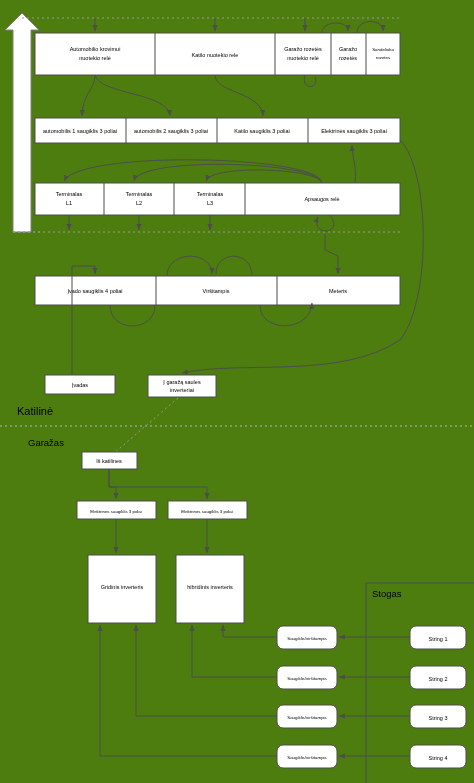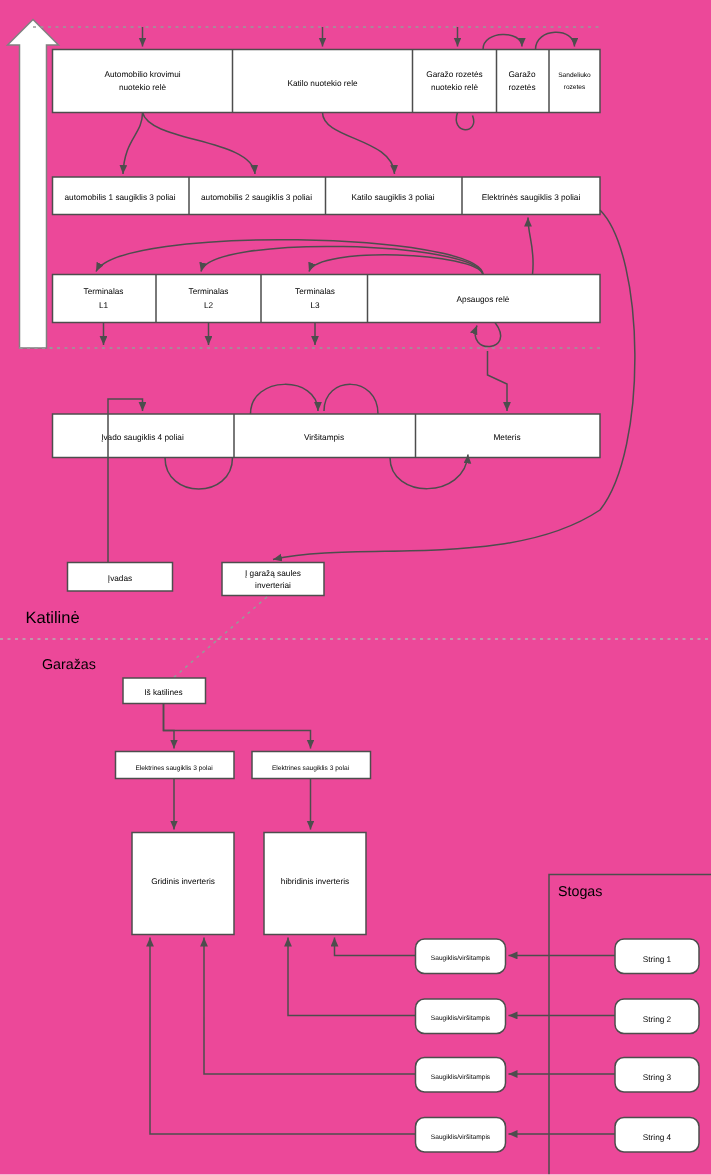--- a/index.html
+++ b/index.html
@@ -2,21 +2,21 @@
 <html><head>
 <meta charset="utf-8">
 <title>Electrical Diagram</title>
 <style>
   html,body{margin:0;padding:0;background:#ffffff;}
   body{
     width:474px;height:783px;overflow:hidden;
     font-family:"Liberation Sans","DejaVu Sans",sans-serif;
     color:#000000;
   }
-  #stage{position:relative;width:474px;height:783px;background:#ec4899;}
+  #stage{position:relative;width:474px;height:783px;background:#4d7c0f;}
   svg#diagram{position:absolute;top:0;left:0;width:474px;height:783px;}
   .bx{fill:#ffffff;stroke:#4d4d4d;stroke-width:1;}
   .bx-round{fill:#ffffff;stroke:#4d4d4d;stroke-width:1;}
   .edge{fill:none;stroke:#4d4d4d;stroke-width:1;}
   .edge-dot{fill:none;stroke:#999999;stroke-width:1;stroke-dasharray:2 3;}
   .divider{fill:none;stroke:#b3b3b3;stroke-width:1;stroke-dasharray:2 3;}
   .bigarrow{fill:#ffffff;stroke:#808080;stroke-width:1;}
   .lbl{font-family:"Liberation Sans","DejaVu Sans",sans-serif;fill:#000;text-anchor:middle;}
   .t55{font-size:5.5px;}
   .t4{font-size:4.4px;}

